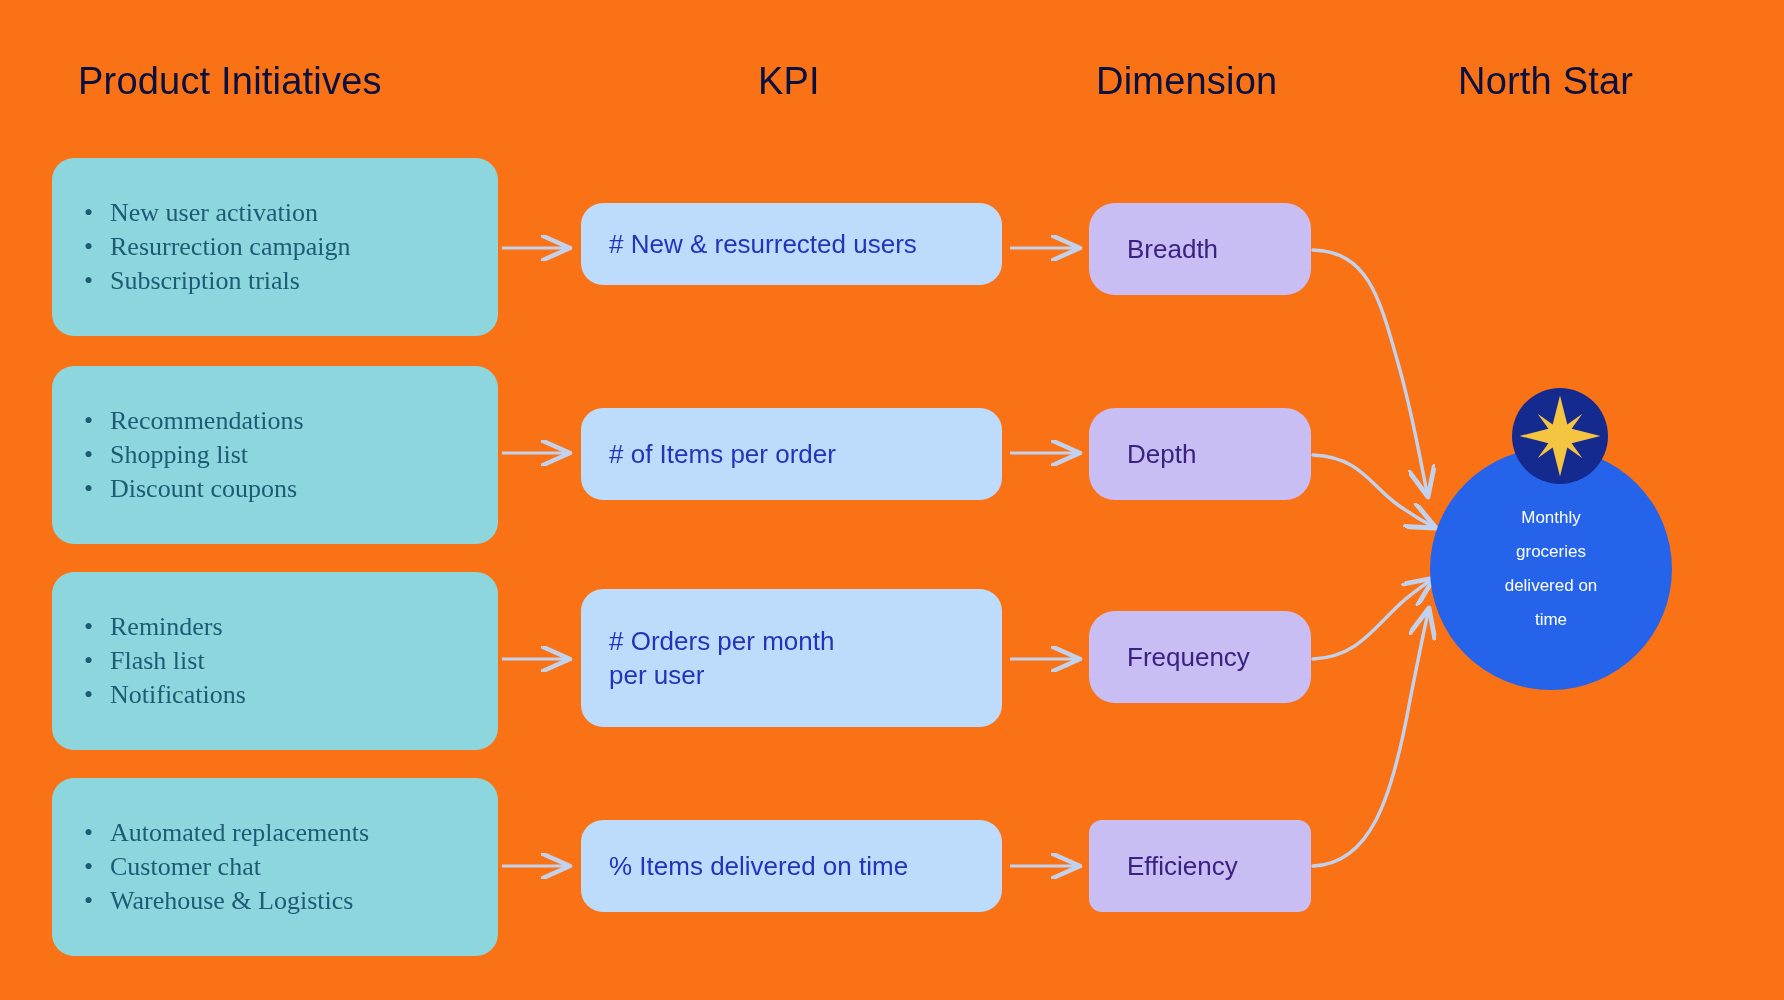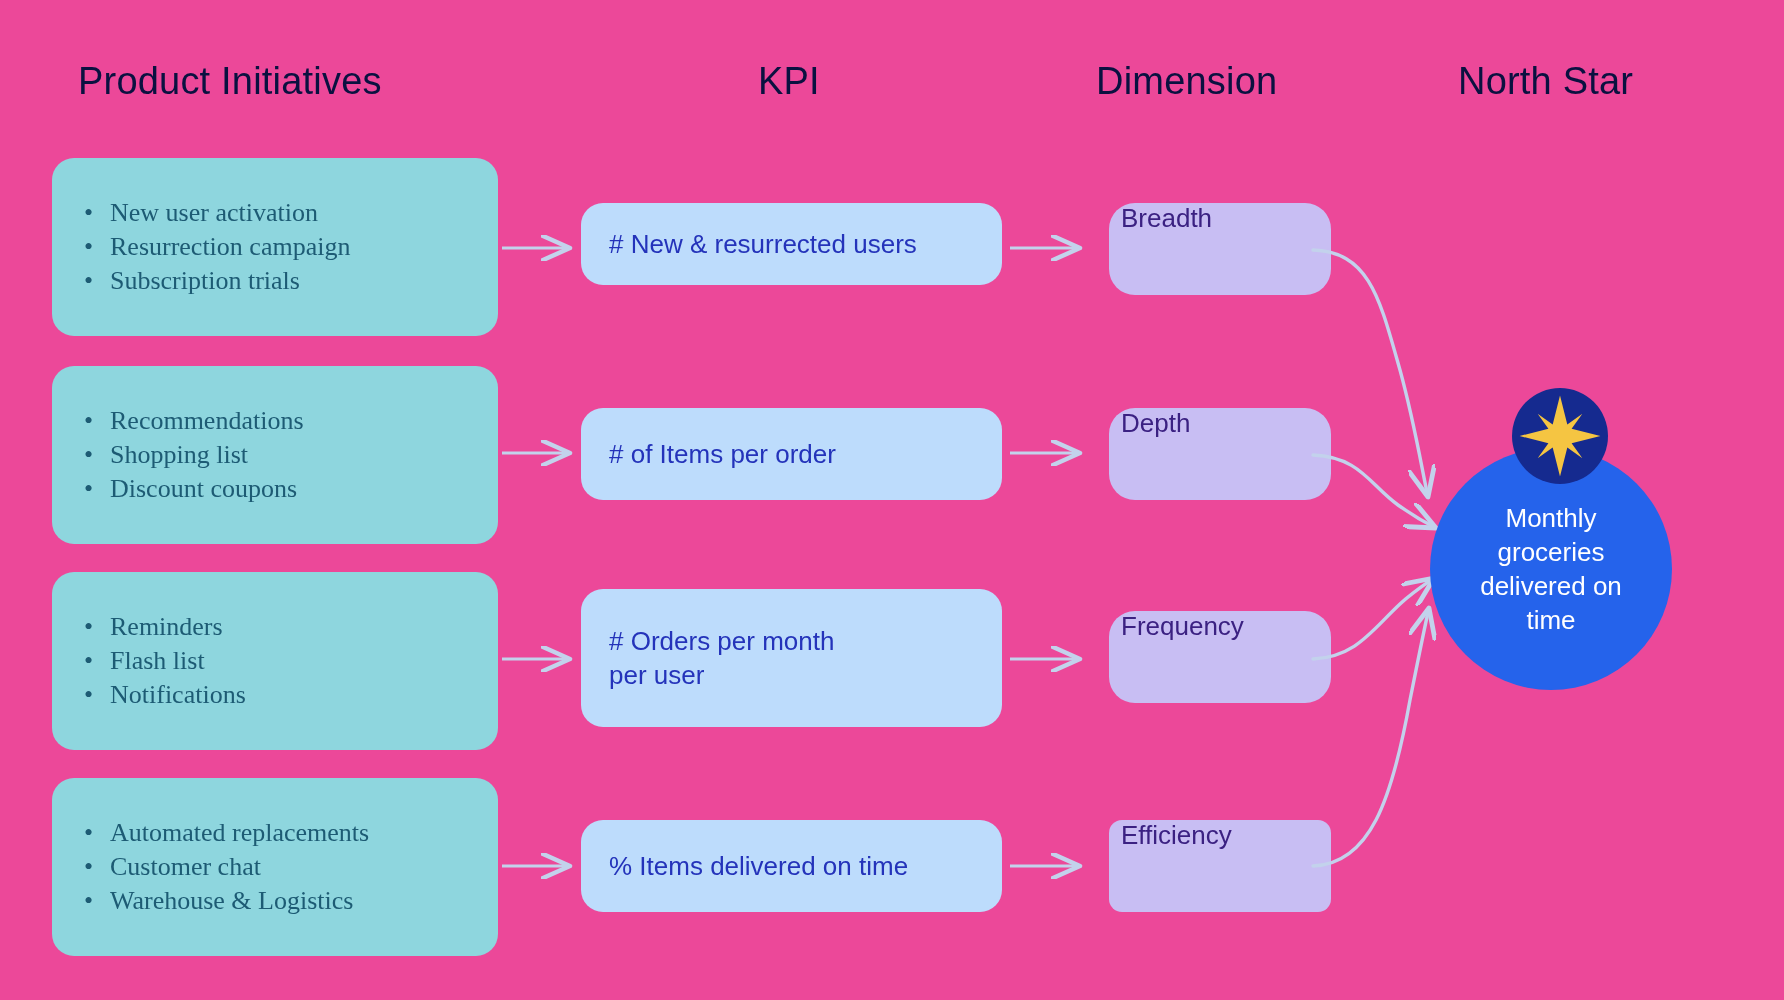--- a/index.html
+++ b/index.html
@@ -8,21 +8,21 @@
     height: 1000px;
     background: #000000;
     overflow: hidden;
     font-family: "Liberation Sans", sans-serif;
   }
 
   #stage {
     position: relative;
     width: 1784px;
     height: 1000px;
-    background: #ec4899;
+    background: #f97316;
   }
 
   
   .col-header {
     position: absolute;
     font-size: 38px;
     font-weight: 400;
     color: #0a1140;
     letter-spacing: 0.2px;
     white-space: nowrap;
@@ -96,23 +96,22 @@
 
   
   .dim-pill {
     position: absolute;
     left: 1089px;
     width: 222px;
     height: 92px;
     background: #c8bef3;
     border-radius: 26px;
     display: flex;
-    align-items: flex-start;
-    padding-left: 12px;
-    margin-left: 20px;
+    align-items: center;
+    padding-left: 38px;
   }
   .dim-pill .dim-text {
     font-size: 26px;
     color: #3b2182;
     white-space: nowrap;
   }
   #card-dim-0 { top: 203px; }
   #card-dim-1 { top: 408px; }
   #card-dim-2 { top: 611px; }
   #card-dim-3 { top: 820px; border-radius: 13px; }
@@ -131,21 +130,21 @@
     top: 60px;
     width: 242px;
     height: 242px;
     border-radius: 50%;
     background: #2563eb;
     display: flex;
     align-items: center;
     justify-content: center;
   }
   #northstar-label {
-    font-size: 26px;
+    font-size: 17px;
     line-height: 34px;
     color: #ffffff;
     text-align: center;
     white-space: pre-line;
     padding: 0 16px;
   }
   #northstar-badge {
     position: absolute;
     left: 82px;
     top: 0px;

